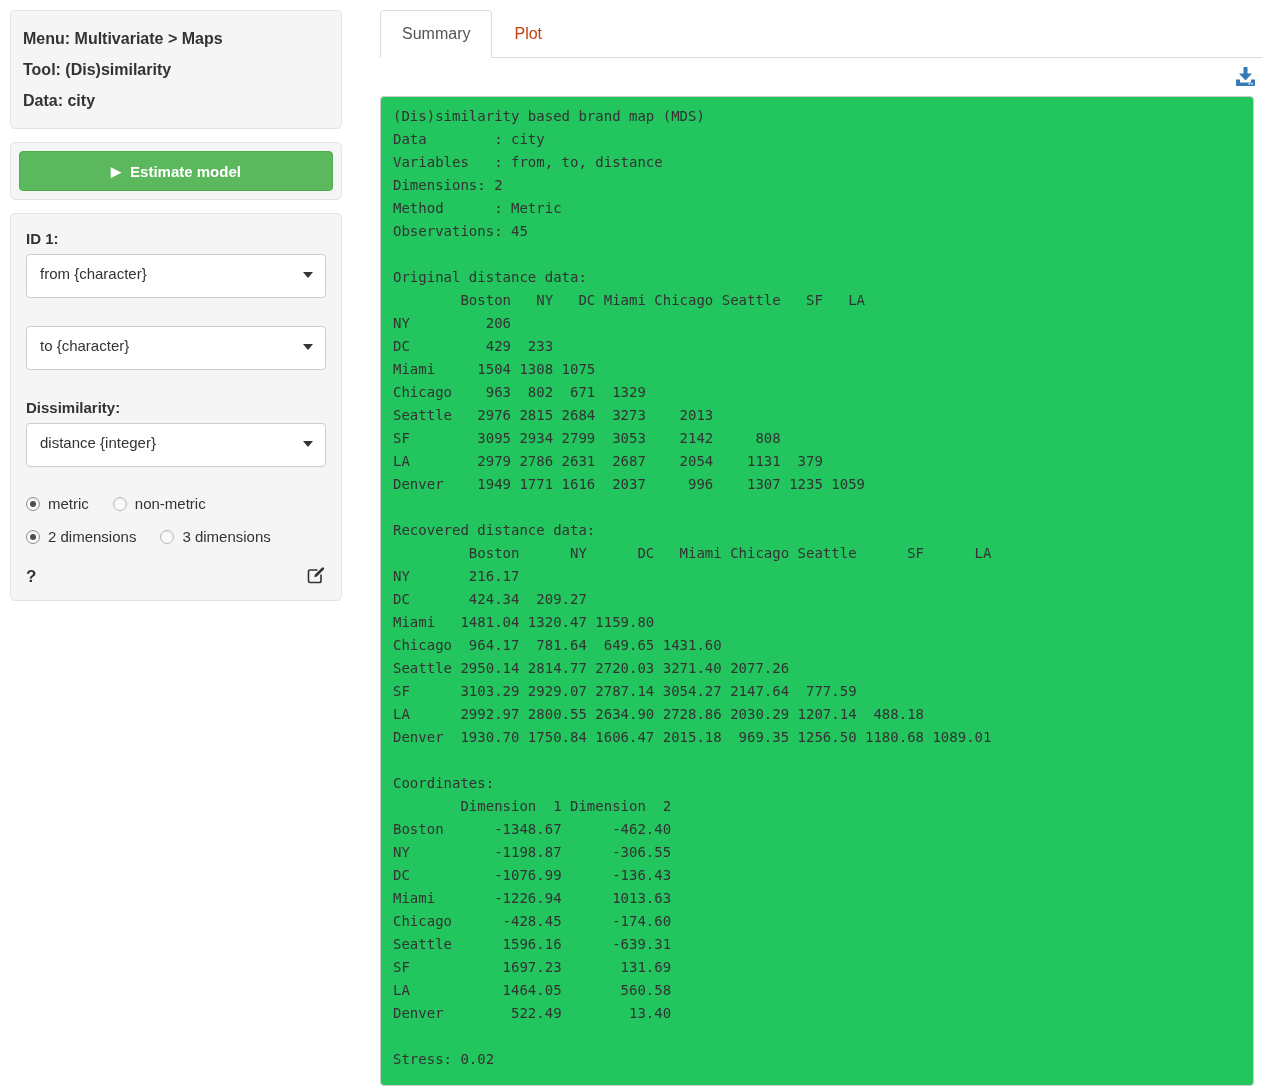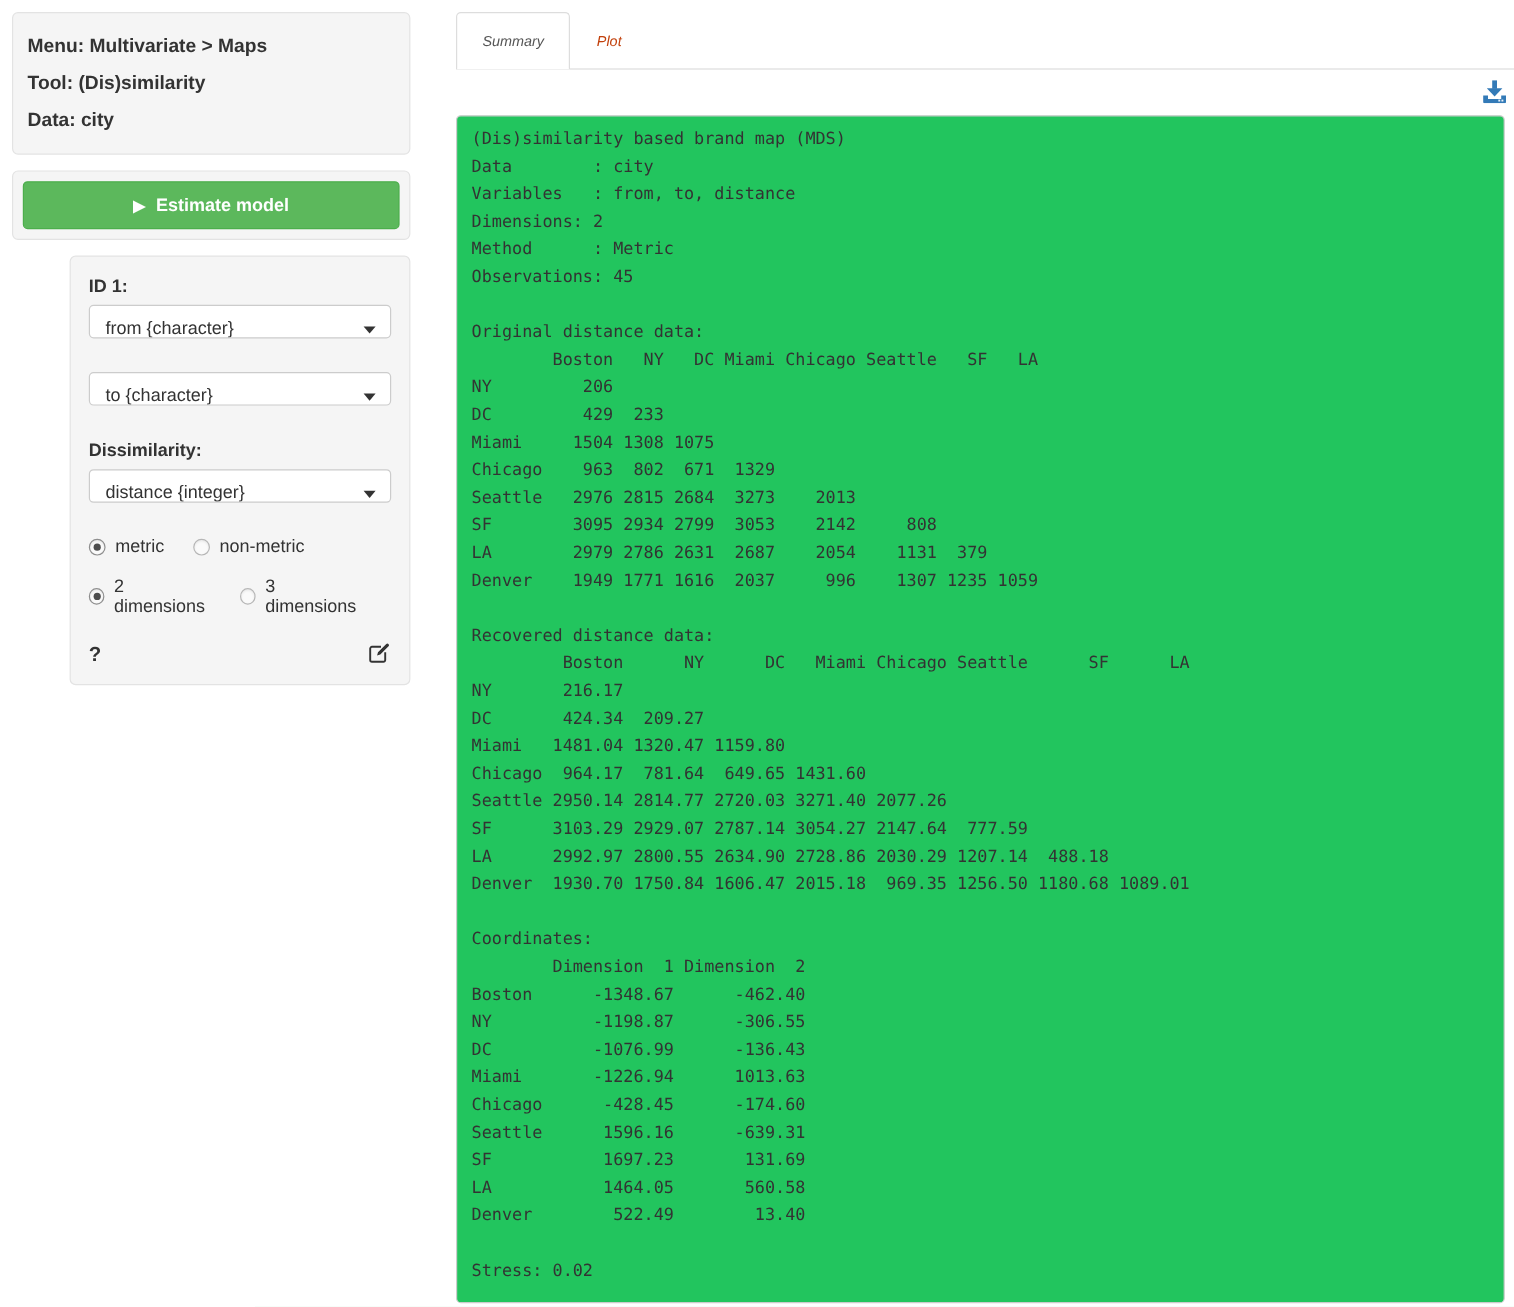--- a/index.html
+++ b/index.html
@@ -12,23 +12,23 @@
   .well-info { padding:17px 12px; }
   .well-info p { font-weight:bold; font-size:16px; line-height:21px; margin-bottom:10px; }
   .well-info p:last-child { margin-bottom:0; }
 
   .well-btn { padding:8px; }
   .btn-estimate { display:flex; width:100%; height:40px; align-items:center; justify-content:center;
      background:#5cb85c; border:1px solid #4cae4c; border-radius:4px; color:#fff;
      font-weight:bold; font-size:15px; cursor:pointer; font-family:inherit; }
   .btn-estimate .play { font-size:13px; margin-right:9px; position:relative; top:0px; }
 
-  .well-form { padding:15px 15px 12px 15px;margin-left:48px; }
+  .well-form { padding:15px 15px 12px 15px; }
   .ctl-label { font-weight:bold; font-size:15px; line-height:19px; margin-bottom:6px; }
-  .select { position:relative; height:28px; background:#fff; border:1px solid #ccc; border-radius:4px;
+  .select { position:relative; height:44px; background:#fff; border:1px solid #ccc; border-radius:4px;
      font-size:15px; color:#333; line-height:38px; padding:0 26px 0 13px; margin-bottom:28px;
      cursor:pointer; white-space:nowrap; overflow:hidden; }
   .select:last-of-type { margin-bottom:26px; }
   .caret { position:absolute; right:12px; top:17px; width:0; height:0;
      border-left:5px solid transparent; border-right:5px solid transparent; border-top:6px solid #333; }
 
   .radio-row { display:flex; align-items:center; font-size:15px; margin-bottom:16px; }
   .radio-opt { display:flex; align-items:center; margin-right:24px; cursor:pointer; }
   .radio-circle { width:14px; height:14px; border-radius:50%; background:#fafafa;
      border:1px solid #b6b6b6; margin-right:8px; position:relative;
@@ -37,22 +37,22 @@
   .radio-circle.checked::after { content:""; position:absolute; left:3px; top:3px; width:6px; height:6px;
      border-radius:50%; background:#4d4d4d; }
 
   .form-footer { display:flex; justify-content:space-between; align-items:center; margin-top:20px; }
   .help-q { font-weight:bold; font-size:17px; cursor:pointer; }
   .edit-ic { cursor:pointer; }
 
   
   .main { position:absolute; left:372px; top:0; right:0; }
   .tabbar { margin:10px 0 0 8px; border-bottom:1px solid #ddd; display:flex; }
-  .tab { font-size:12px; padding:13px 21px; line-height:20px; cursor:pointer;
-     border:1px solid transparent; border-radius:4px 4px 0 0; margin-bottom:-1px;font-style:italic; }
+  .tab { font-size:16px; padding:13px 21px; line-height:20px; cursor:pointer;
+     border:1px solid transparent; border-radius:4px 4px 0 0; margin-bottom:-1px; }
   .tab.active { background:#fff; border-color:#ddd #ddd #fff #ddd; color:#555; }
   .tab.inactive { color:#c2410c; }
 
   .iconrow { height:38px; display:flex; justify-content:flex-end; align-items:center; padding-right:6px; }
   .dl-ic { cursor:pointer; margin-top:2px; }
 
   .summary-box { margin:0 8px; background:#22c55e; border:1px solid #ccc; border-radius:4px;
      padding:8px 12px 14px 12px;
      font-family:"DejaVu Sans Mono", monospace; font-size:14px; line-height:23px;
      color:#333; white-space:pre; overflow:hidden; }

